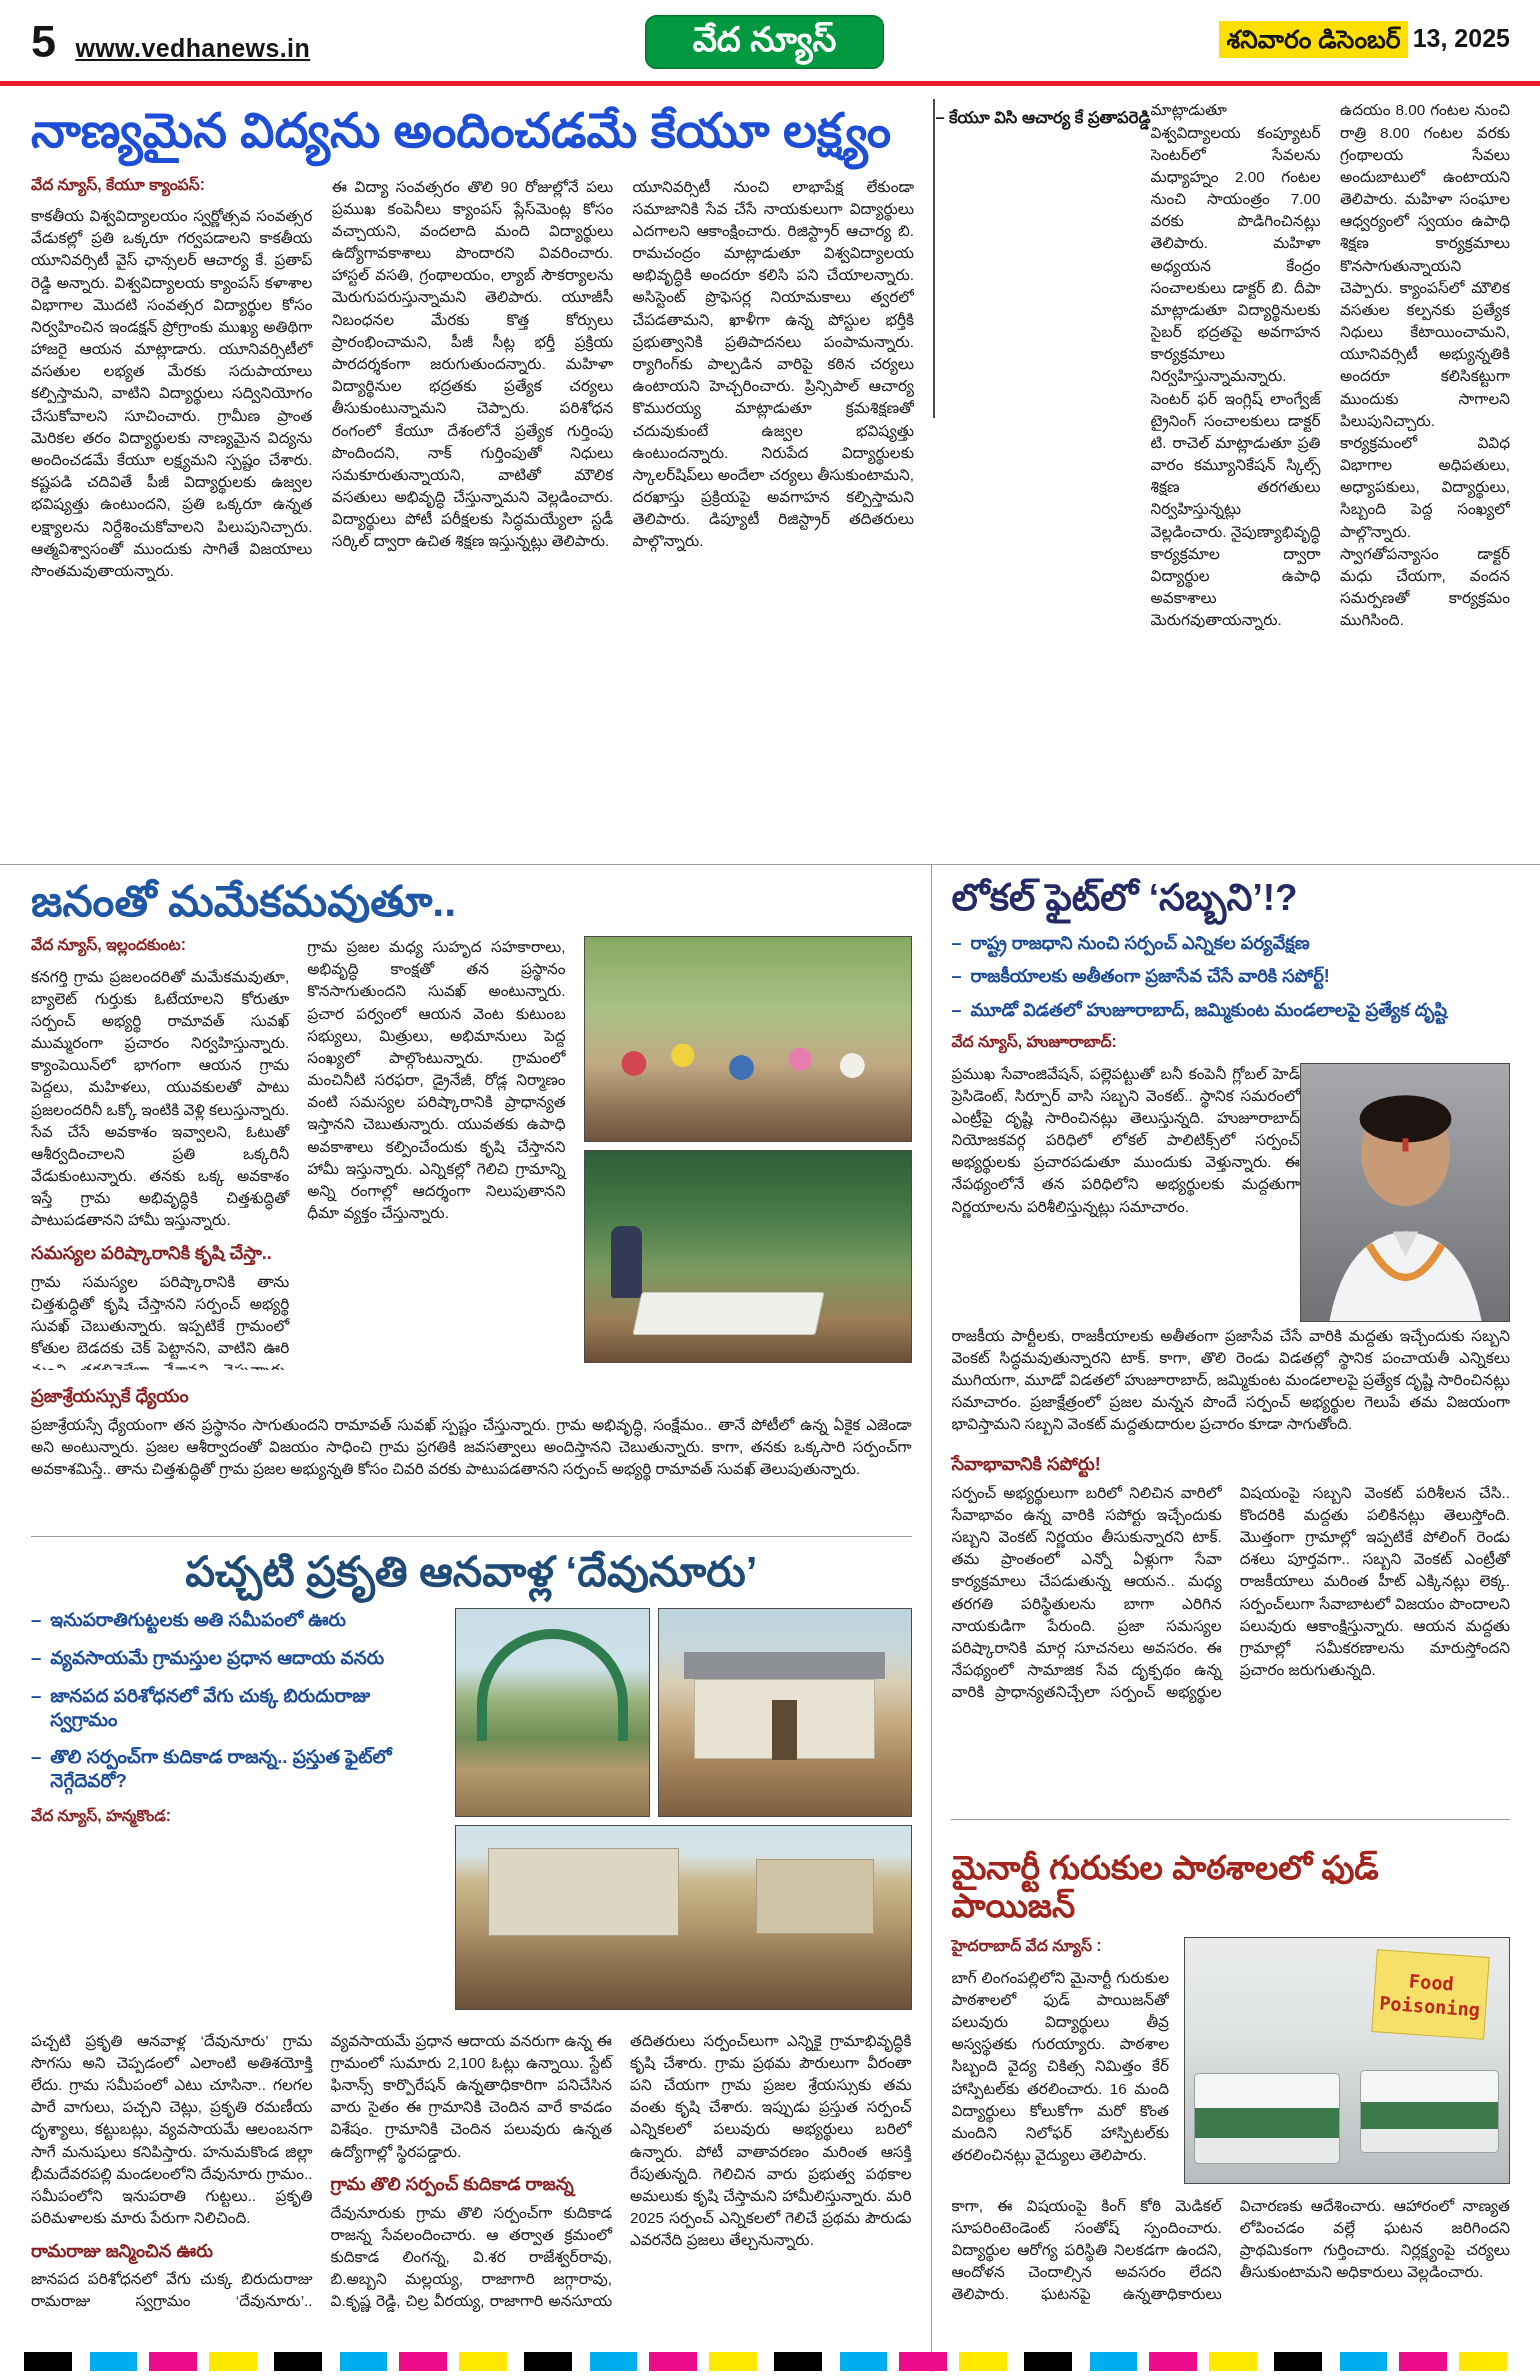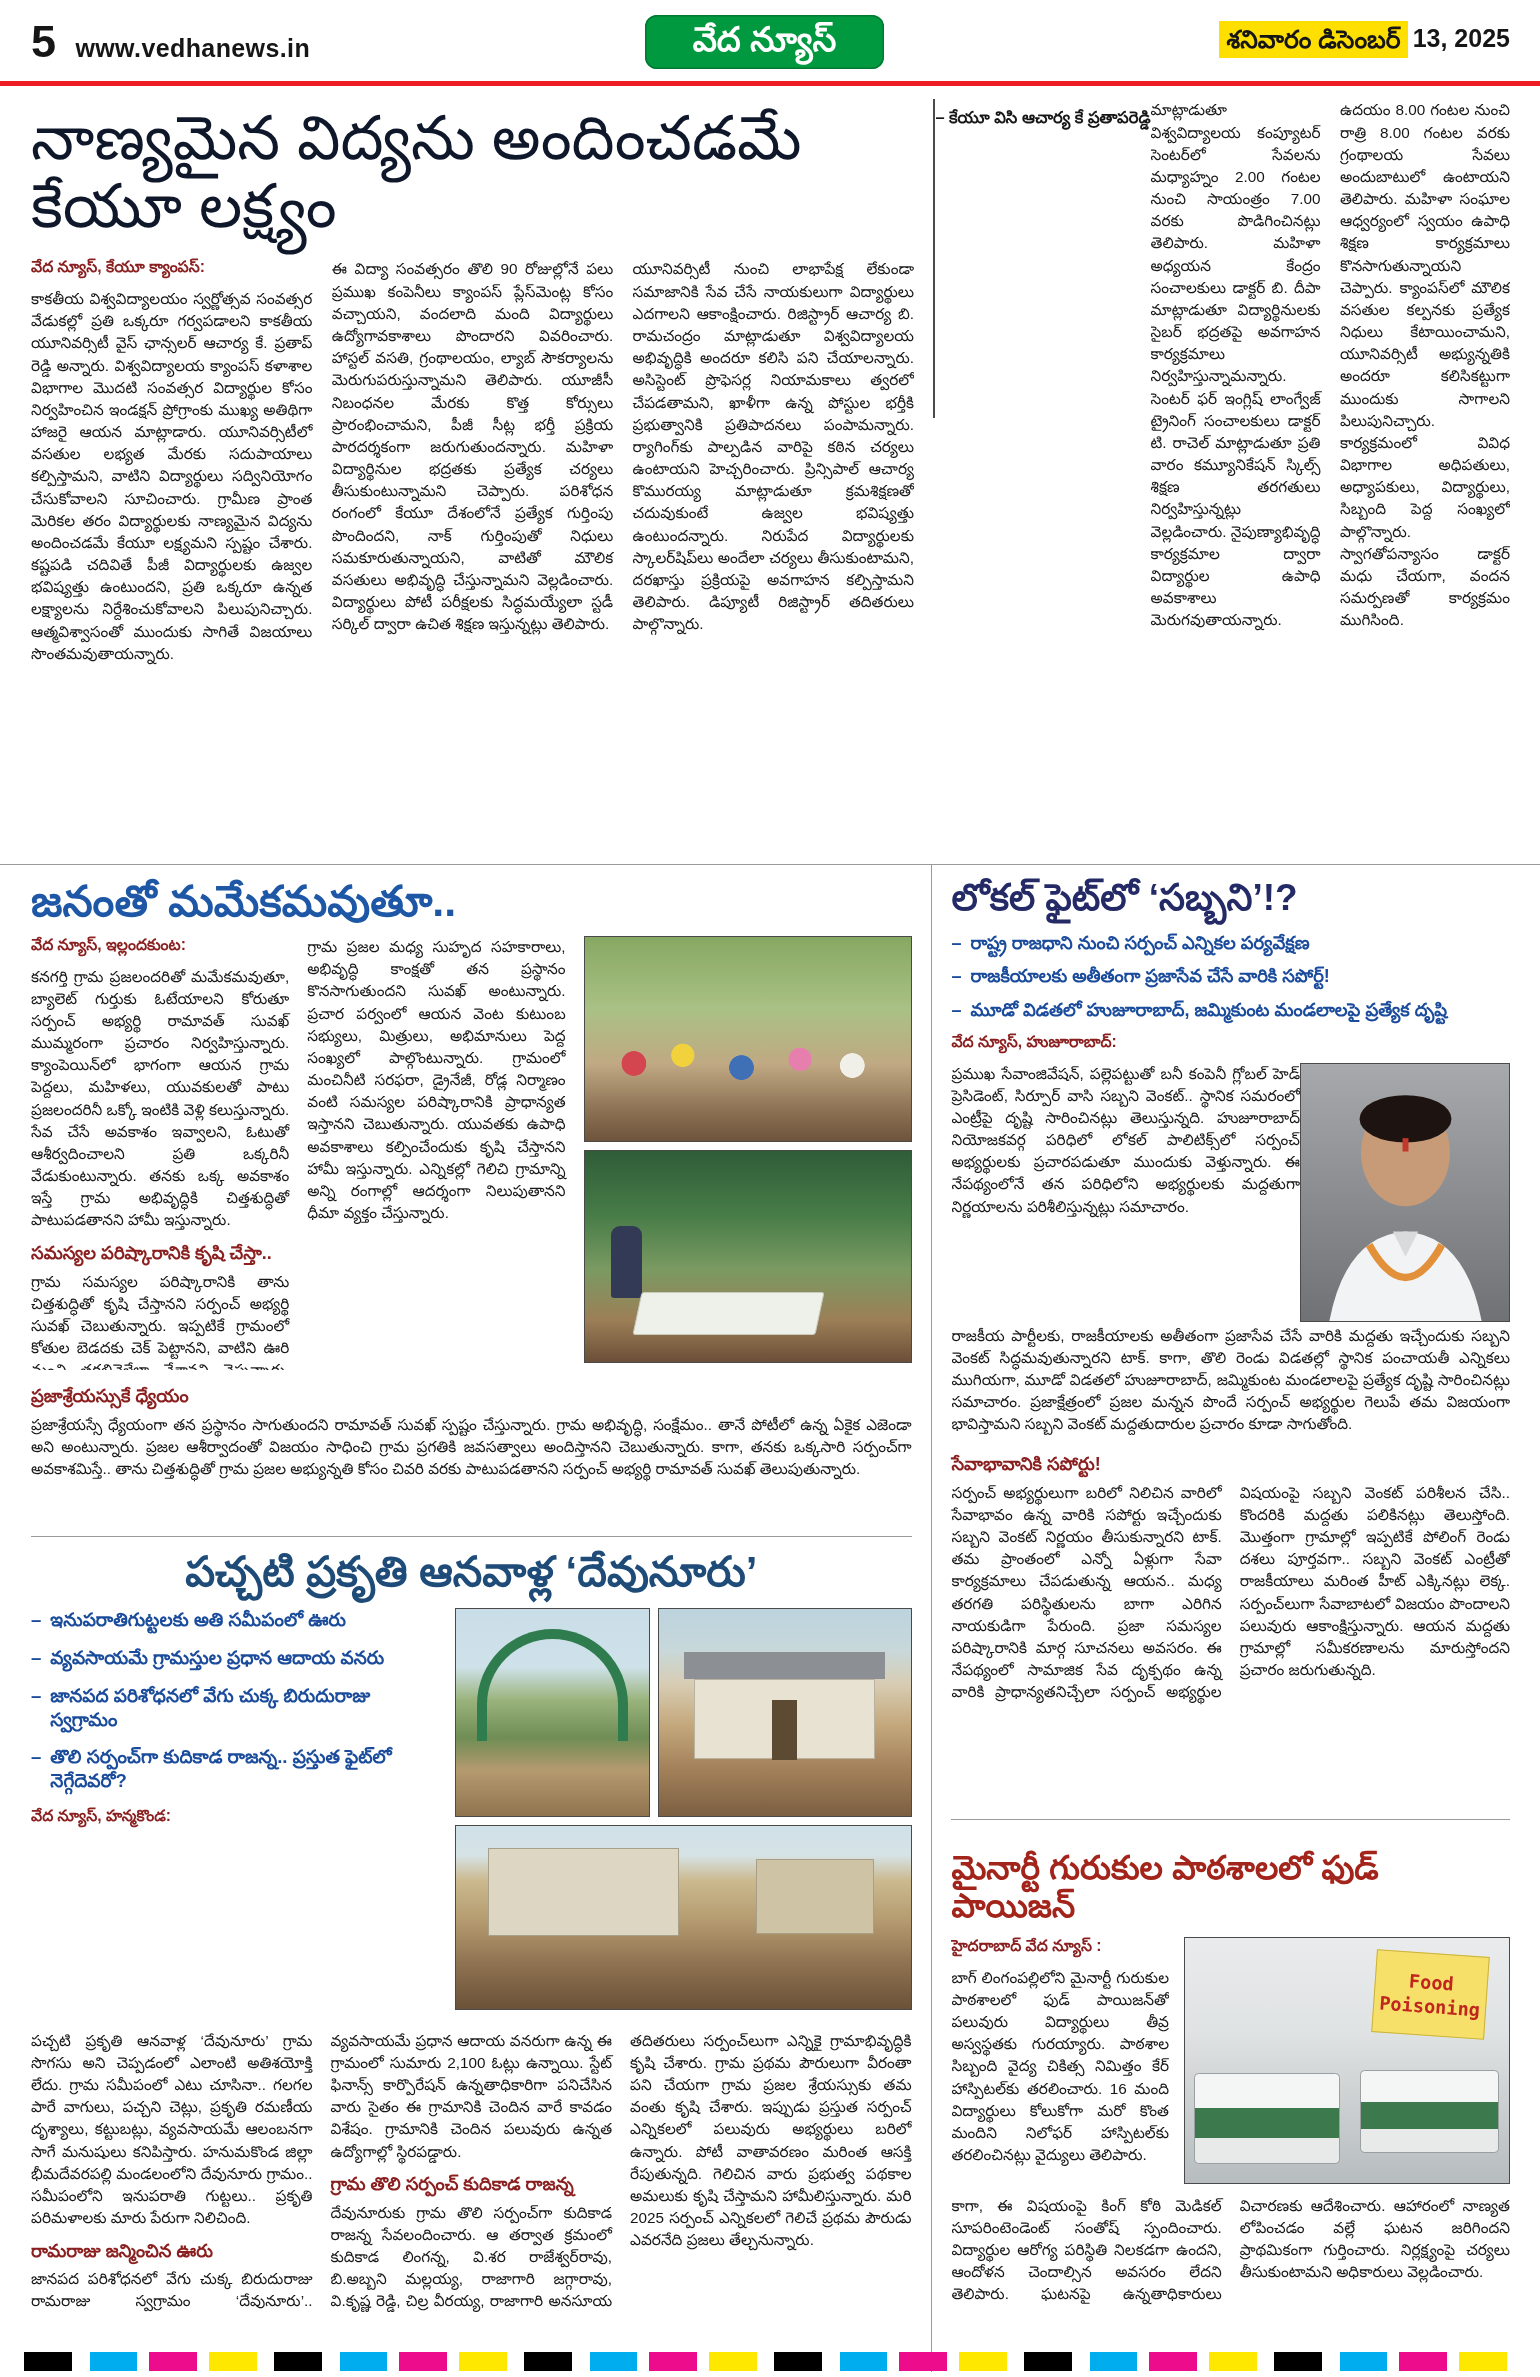--- a/index.html
+++ b/index.html
@@ -6,38 +6,38 @@
   html,body { margin:0; padding:0; background:#dcdcdc; }
   .page {
     position:relative; width:1541px; height:2377px; margin:0 auto;
     background:#ffffff; overflow:hidden;
     font-family:"Liberation Sans","DejaVu Sans",sans-serif; color:#161616;
   }
   
   .header { display:flex; align-items:center; justify-content:space-between; padding:15px 31px 6px; }
   .hdr-left { display:flex; align-items:baseline; gap:19.4px; }
   .pagenum { font-size:45px; font-weight:700; line-height:1; }
-  .site { font-size:25px; font-weight:700; letter-spacing:0.4px; }
+  .site { font-size:25px; font-weight:700; letter-spacing:0.4px;text-decoration:underline; }
   .masthead { background:#00993f; color:#ffffff; font-weight:800; font-size:34px;
     padding:6px 48px 10.4px; border-radius:12px; box-shadow:0 0 0 1.5px #007a32 inset; line-height:1.1; }
   .date { font-size:25px; font-weight:800; white-space:nowrap; }
   .date-hl { background:#ffdf00; padding:3.7px 7.5px 5.2px; }
   .date-num { padding-left:4.5px; }
   .rule-red { height:5.2px; background:#ed1c24; margin:6px 0 0; }
 
   
   .byline { font-weight:800; color:#8a1f1f; font-size:15.7px; margin:0 0 7.5px; }
   .body-p { margin:0 0 10.4px; font-size:15.3px; line-height:1.45; text-align:justify; }
   .sub { font-weight:800; color:#8a1f1f; font-size:18px; margin:7.5px 0 6px; line-height:1.25; }
   .ph { border:0.7px solid #4a4a4a; position:relative; overflow:hidden; }
 
   
   .art-top { display:flex; gap:19.4px; padding:13.4px 31px 16.4px; border-bottom:1.5px solid #9a9a9a; height:779px; }
   .art-top .left { width:883px; flex:0 0 auto; display:flex; flex-direction:column; }
-  .h-ku { font-size:61px; line-height:1.12; color:#0f172a; margin:4.5px 0 18px; font-weight:400; }
+  .h-ku { font-size:48px; line-height:1.12; color:#1d4ed8; margin:4.5px 0 18px; font-weight:700; }
   .cols3 { columns:3; column-gap:19.4px; flex:1; overflow:hidden; }
   .art-top .right { flex:1; display:flex; flex-direction:row; }
   .ph-ku { height:319px;
     background:
       radial-gradient(circle at 18% 45%, #c2566b 0 15px, transparent 15.7px),
       radial-gradient(circle at 32% 48%, #e9e3da 0 14px, transparent 15px),
       radial-gradient(circle at 47% 44%, #3d4f8f 0 15px, transparent 15.7px),
       radial-gradient(circle at 62% 47%, #d98a3a 0 14px, transparent 15px),
       radial-gradient(circle at 78% 45%, #e0b1c0 0 14px, transparent 15px),
       radial-gradient(circle at 90% 48%, #35694a 0 13.4px, transparent 14px),

